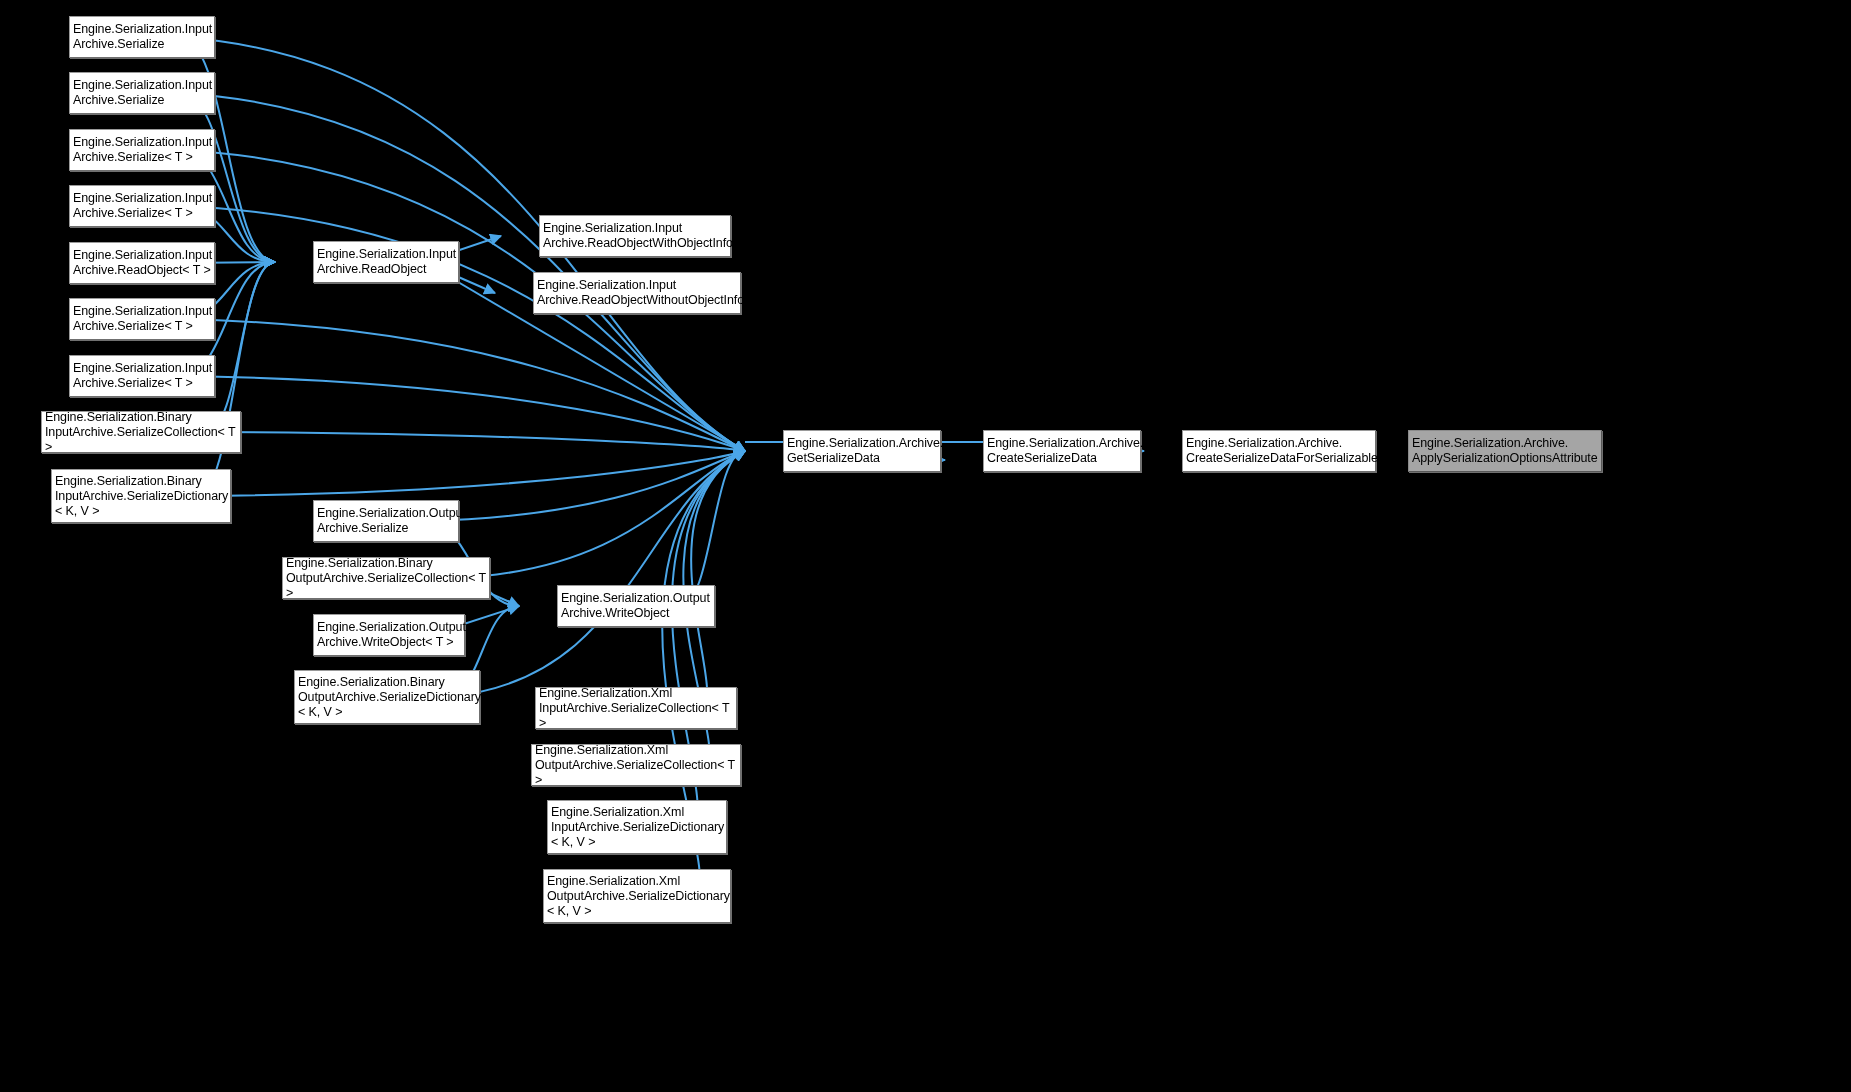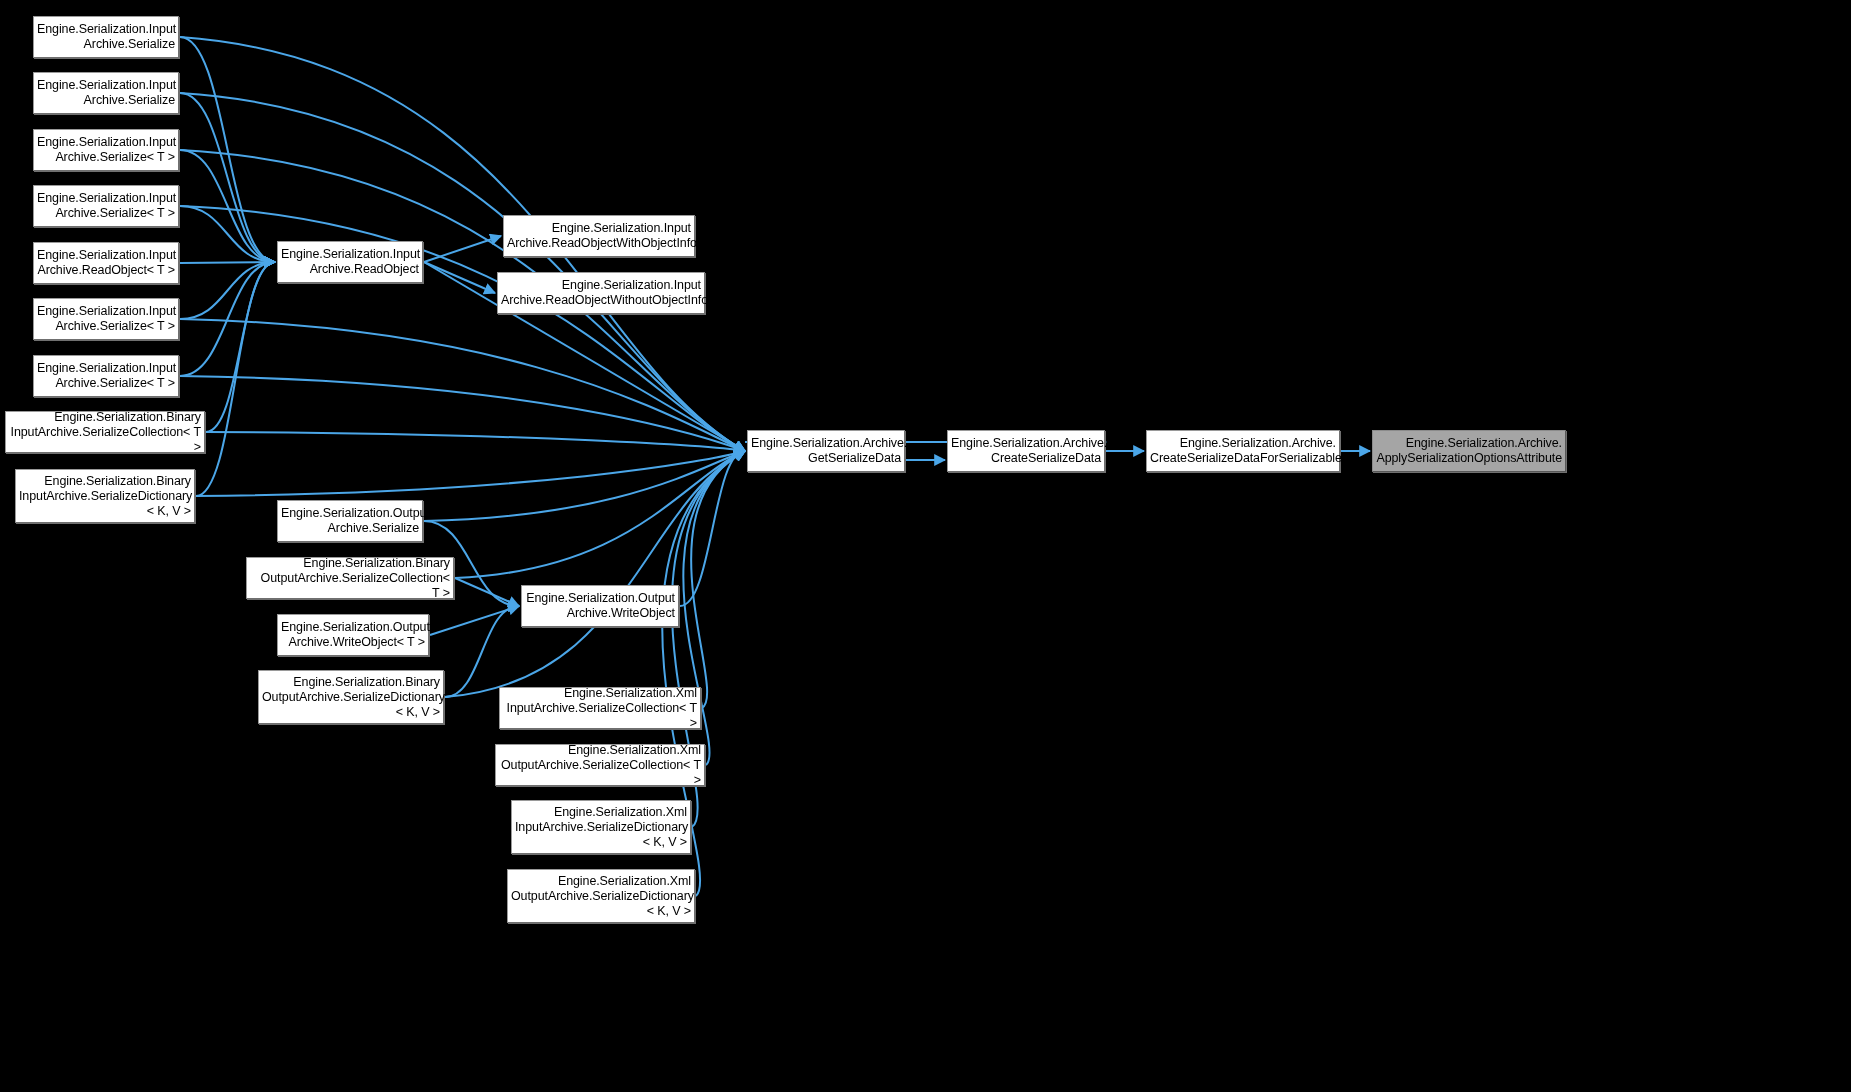--- a/index.html
+++ b/index.html
@@ -28,27 +28,28 @@
     position: absolute;
     box-sizing: border-box;
     background: #ffffff;
     border: 1px solid #9a9a9a;
     border-right-color: #6f6f6f;
     border-bottom-color: #6f6f6f;
     box-shadow: 1px 1px 0 0 #707070;
     color: #000000;
     font-size: 12.5px;
     line-height: 15px;
-    text-align: right;
+    text-align: left;
     display: flex;
     align-items: center;
     justify-content: center;
     padding: 2px 3px;
     white-space: pre-line;
     letter-spacing: -0.1px;
+    margin-left: 36px;
   }
   .node.highlight {
     background: #a5a5a5;
     border-color: #8b8b8b;
     border-right-color: #585858;
     border-bottom-color: #585858;
   }
   .node-label {
     display: block;
     width: 100%;

